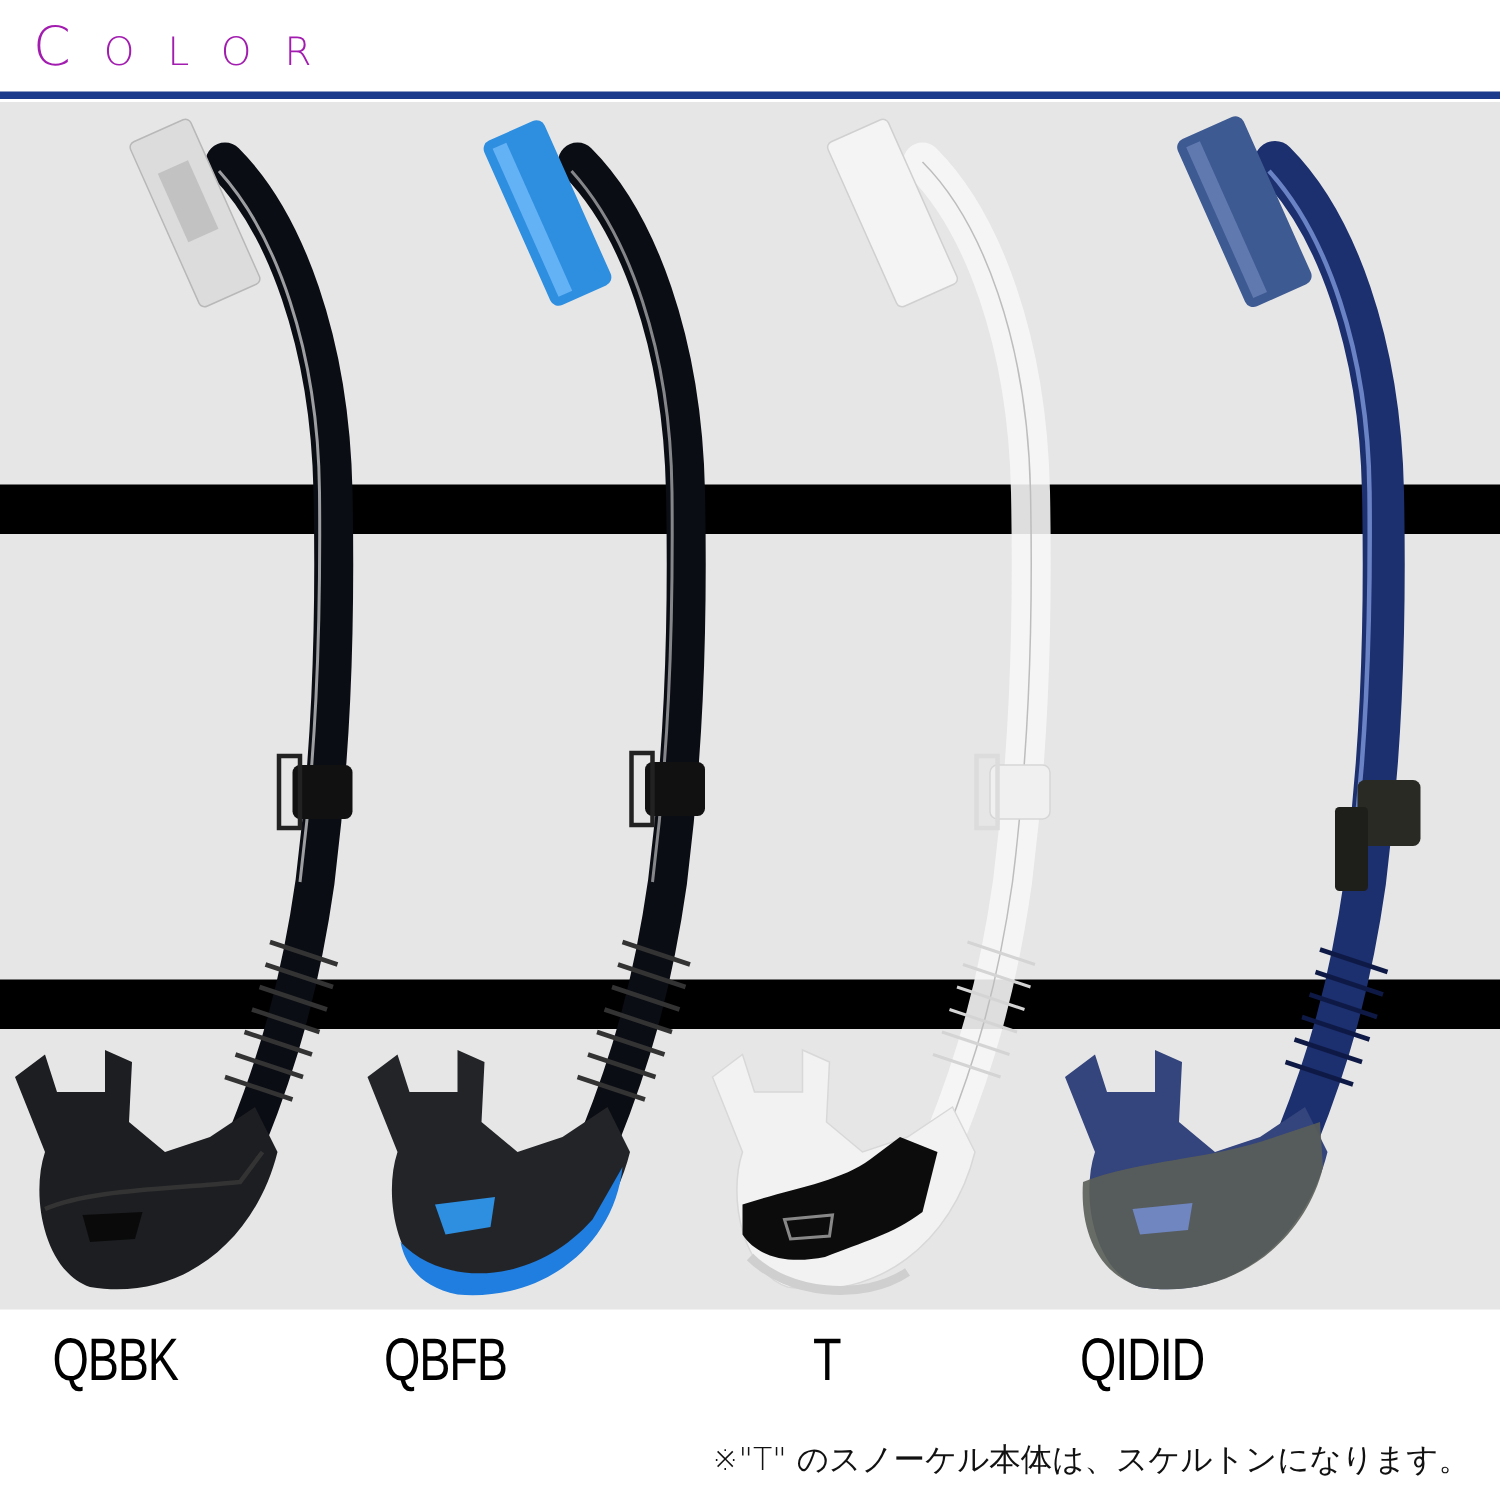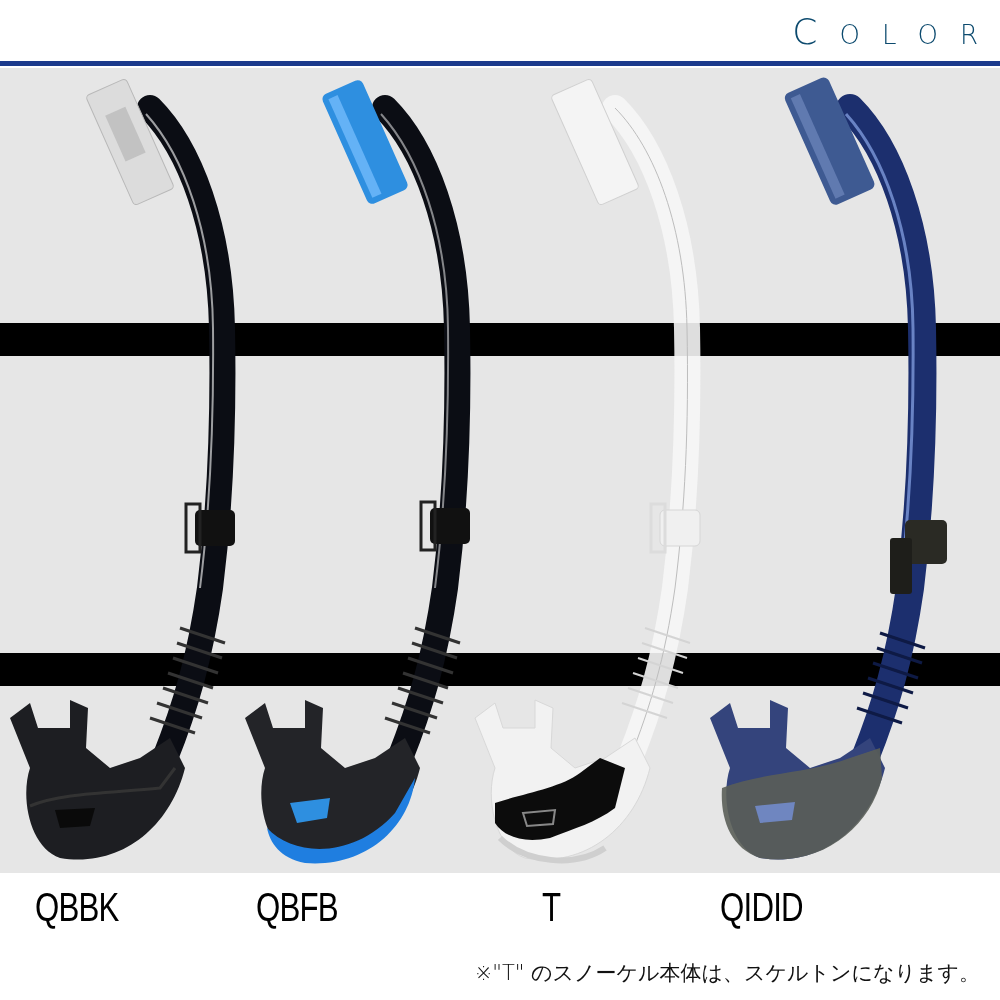--- a/index.html
+++ b/index.html
@@ -1,22 +1,22 @@
 <!DOCTYPE html>
 <html><head>
   <meta charset="utf-8">
   <style>
     * { margin:0; padding:0; box-sizing:border-box; }
     html, body { width:1000px; height:1000px; background:#ffffff; overflow:hidden; }
     body { position:relative; font-family:"Liberation Sans", "DejaVu Sans", sans-serif; }
 
     .header { position:absolute; left:0; top:0; width:1000px; height:61px; }
     .title {
-      position:absolute; left:0; top:8px; width:1000px; text-align:right;
-      color:#0c4a6e; font-family:"DejaVu Sans", sans-serif; font-weight:300;
+      position:absolute; left:0; top:8px; width:1000px; text-align:left;
+      color:#a21caf; font-family:"DejaVu Sans", sans-serif; font-weight:300;
       font-size:36px; letter-spacing:22px; line-height:48px; padding-left:22px;
     }
     .title .small { font-size:26px; }
     .rule { position:absolute; left:0; top:61px; width:1000px; height:5px; background:#1c3a8c; }
 
     .panel { position:absolute; left:0; top:68px; width:1000px; height:805px; background:#e6e6e6; overflow:hidden; }
     .band { position:absolute; left:0; width:1000px; height:33px; background:#000; }
     .band.b1 { top:255px; }
     .band.b2 { top:585px; }
 

